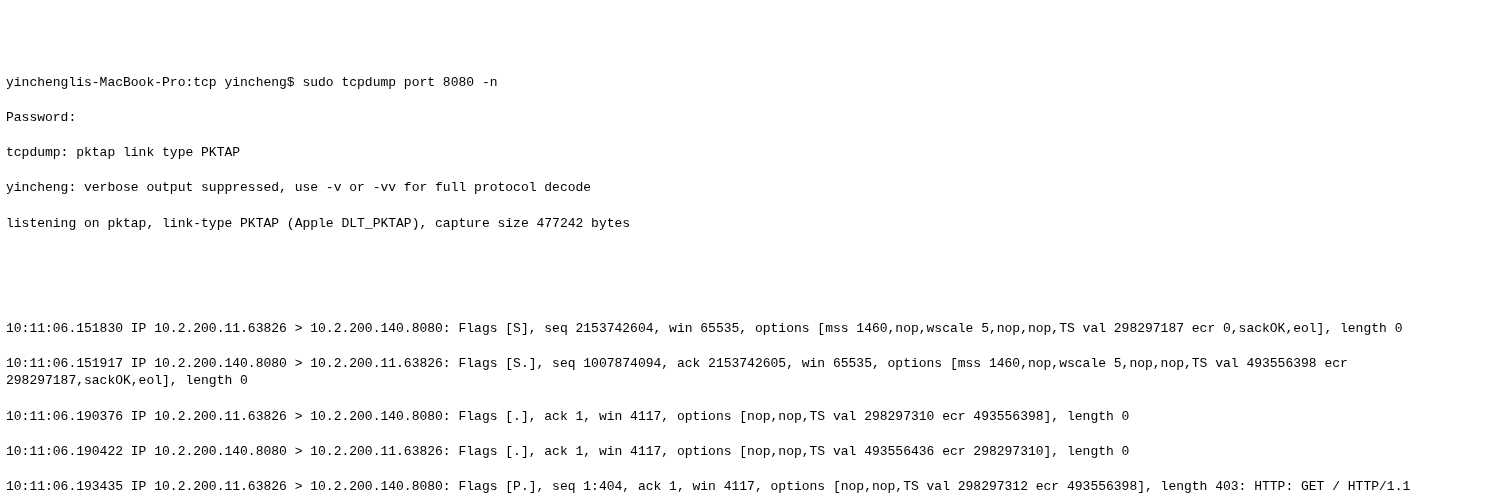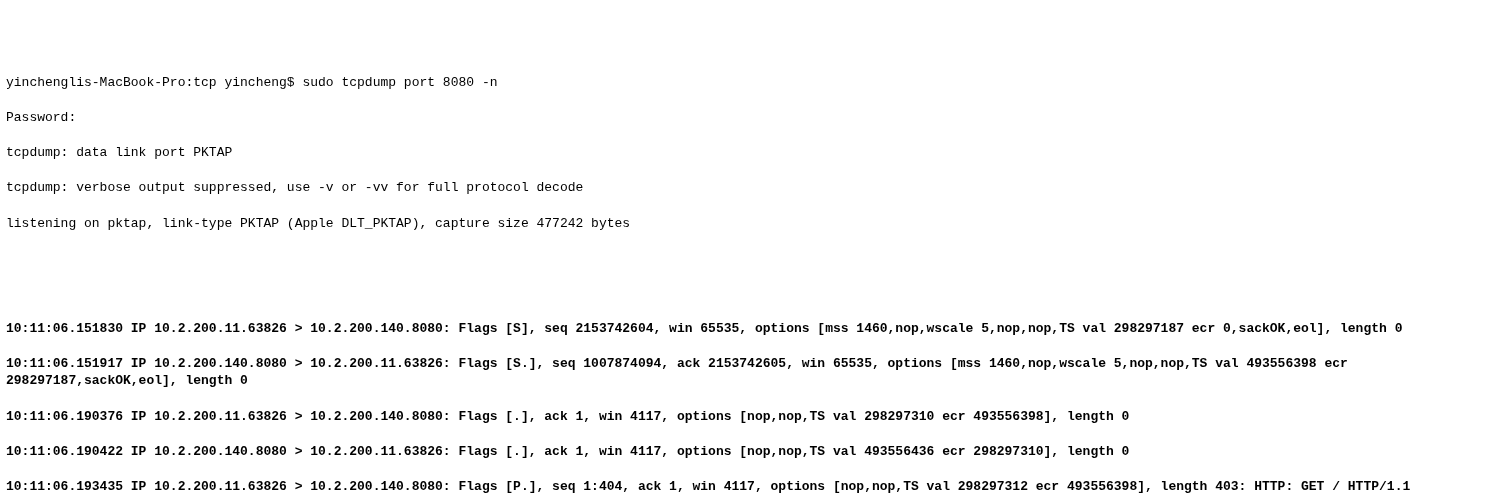--- a/index.html
+++ b/index.html
@@ -8,32 +8,32 @@
       font-family: Menlo, Monaco, "Courier New", monospace;
       font-size: 13px;
       line-height: 1.35;
       color: #000000;
       padding: 4px 6px;
       white-space: pre-wrap;
       word-wrap: break-word;
       width: 1500px;
     }
     .line { display: block; }
-    .bold { font-weight: bold; }
+    .bold { font-weight: normal; }
     .gap { height: 1.35em; }
   </style>
 </head>
 <body>
 
 
 
 <span class="line">yinchenglis-MacBook-Pro:tcp yincheng$ sudo tcpdump port 8080 -n</span>
 <span class="line">Password:</span>
-<span class="line">tcpdump: data link port PKTAP</span>
-<span class="line">tcpdump: verbose output suppressed, use -v or -vv for full protocol decode</span>
+<span class="line">tcpdump: pktap link type PKTAP</span>
+<span class="line">yincheng: verbose output suppressed, use -v or -vv for full protocol decode</span>
 <span class="line">listening on pktap, link-type PKTAP (Apple DLT_PKTAP), capture size 477242 bytes</span>
 <div class="gap"></div>
 <div class="gap"></div>
 <span class="line bold">10:11:06.151830 IP 10.2.200.11.63826 &gt; 10.2.200.140.8080: Flags [S], seq 2153742604, win 65535, options [mss 1460,nop,wscale 5,nop,nop,TS val 298297187 ecr 0,sackOK,eol], length 0</span>
 <span class="line bold">10:11:06.151917 IP 10.2.200.140.8080 &gt; 10.2.200.11.63826: Flags [S.], seq 1007874094, ack 2153742605, win 65535, options [mss 1460,nop,wscale 5,nop,nop,TS val 493556398 ecr 298297187,sackOK,eol], length 0</span>
 <span class="line bold">10:11:06.190376 IP 10.2.200.11.63826 &gt; 10.2.200.140.8080: Flags [.], ack 1, win 4117, options [nop,nop,TS val 298297310 ecr 493556398], length 0</span>
 <span class="line bold">10:11:06.190422 IP 10.2.200.140.8080 &gt; 10.2.200.11.63826: Flags [.], ack 1, win 4117, options [nop,nop,TS val 493556436 ecr 298297310], length 0</span>
 <span class="line bold">10:11:06.193435 IP 10.2.200.11.63826 &gt; 10.2.200.140.8080: Flags [P.], seq 1:404, ack 1, win 4117, options [nop,nop,TS val 298297312 ecr 493556398], length 403: HTTP: GET / HTTP/1.1</span>
 
 

